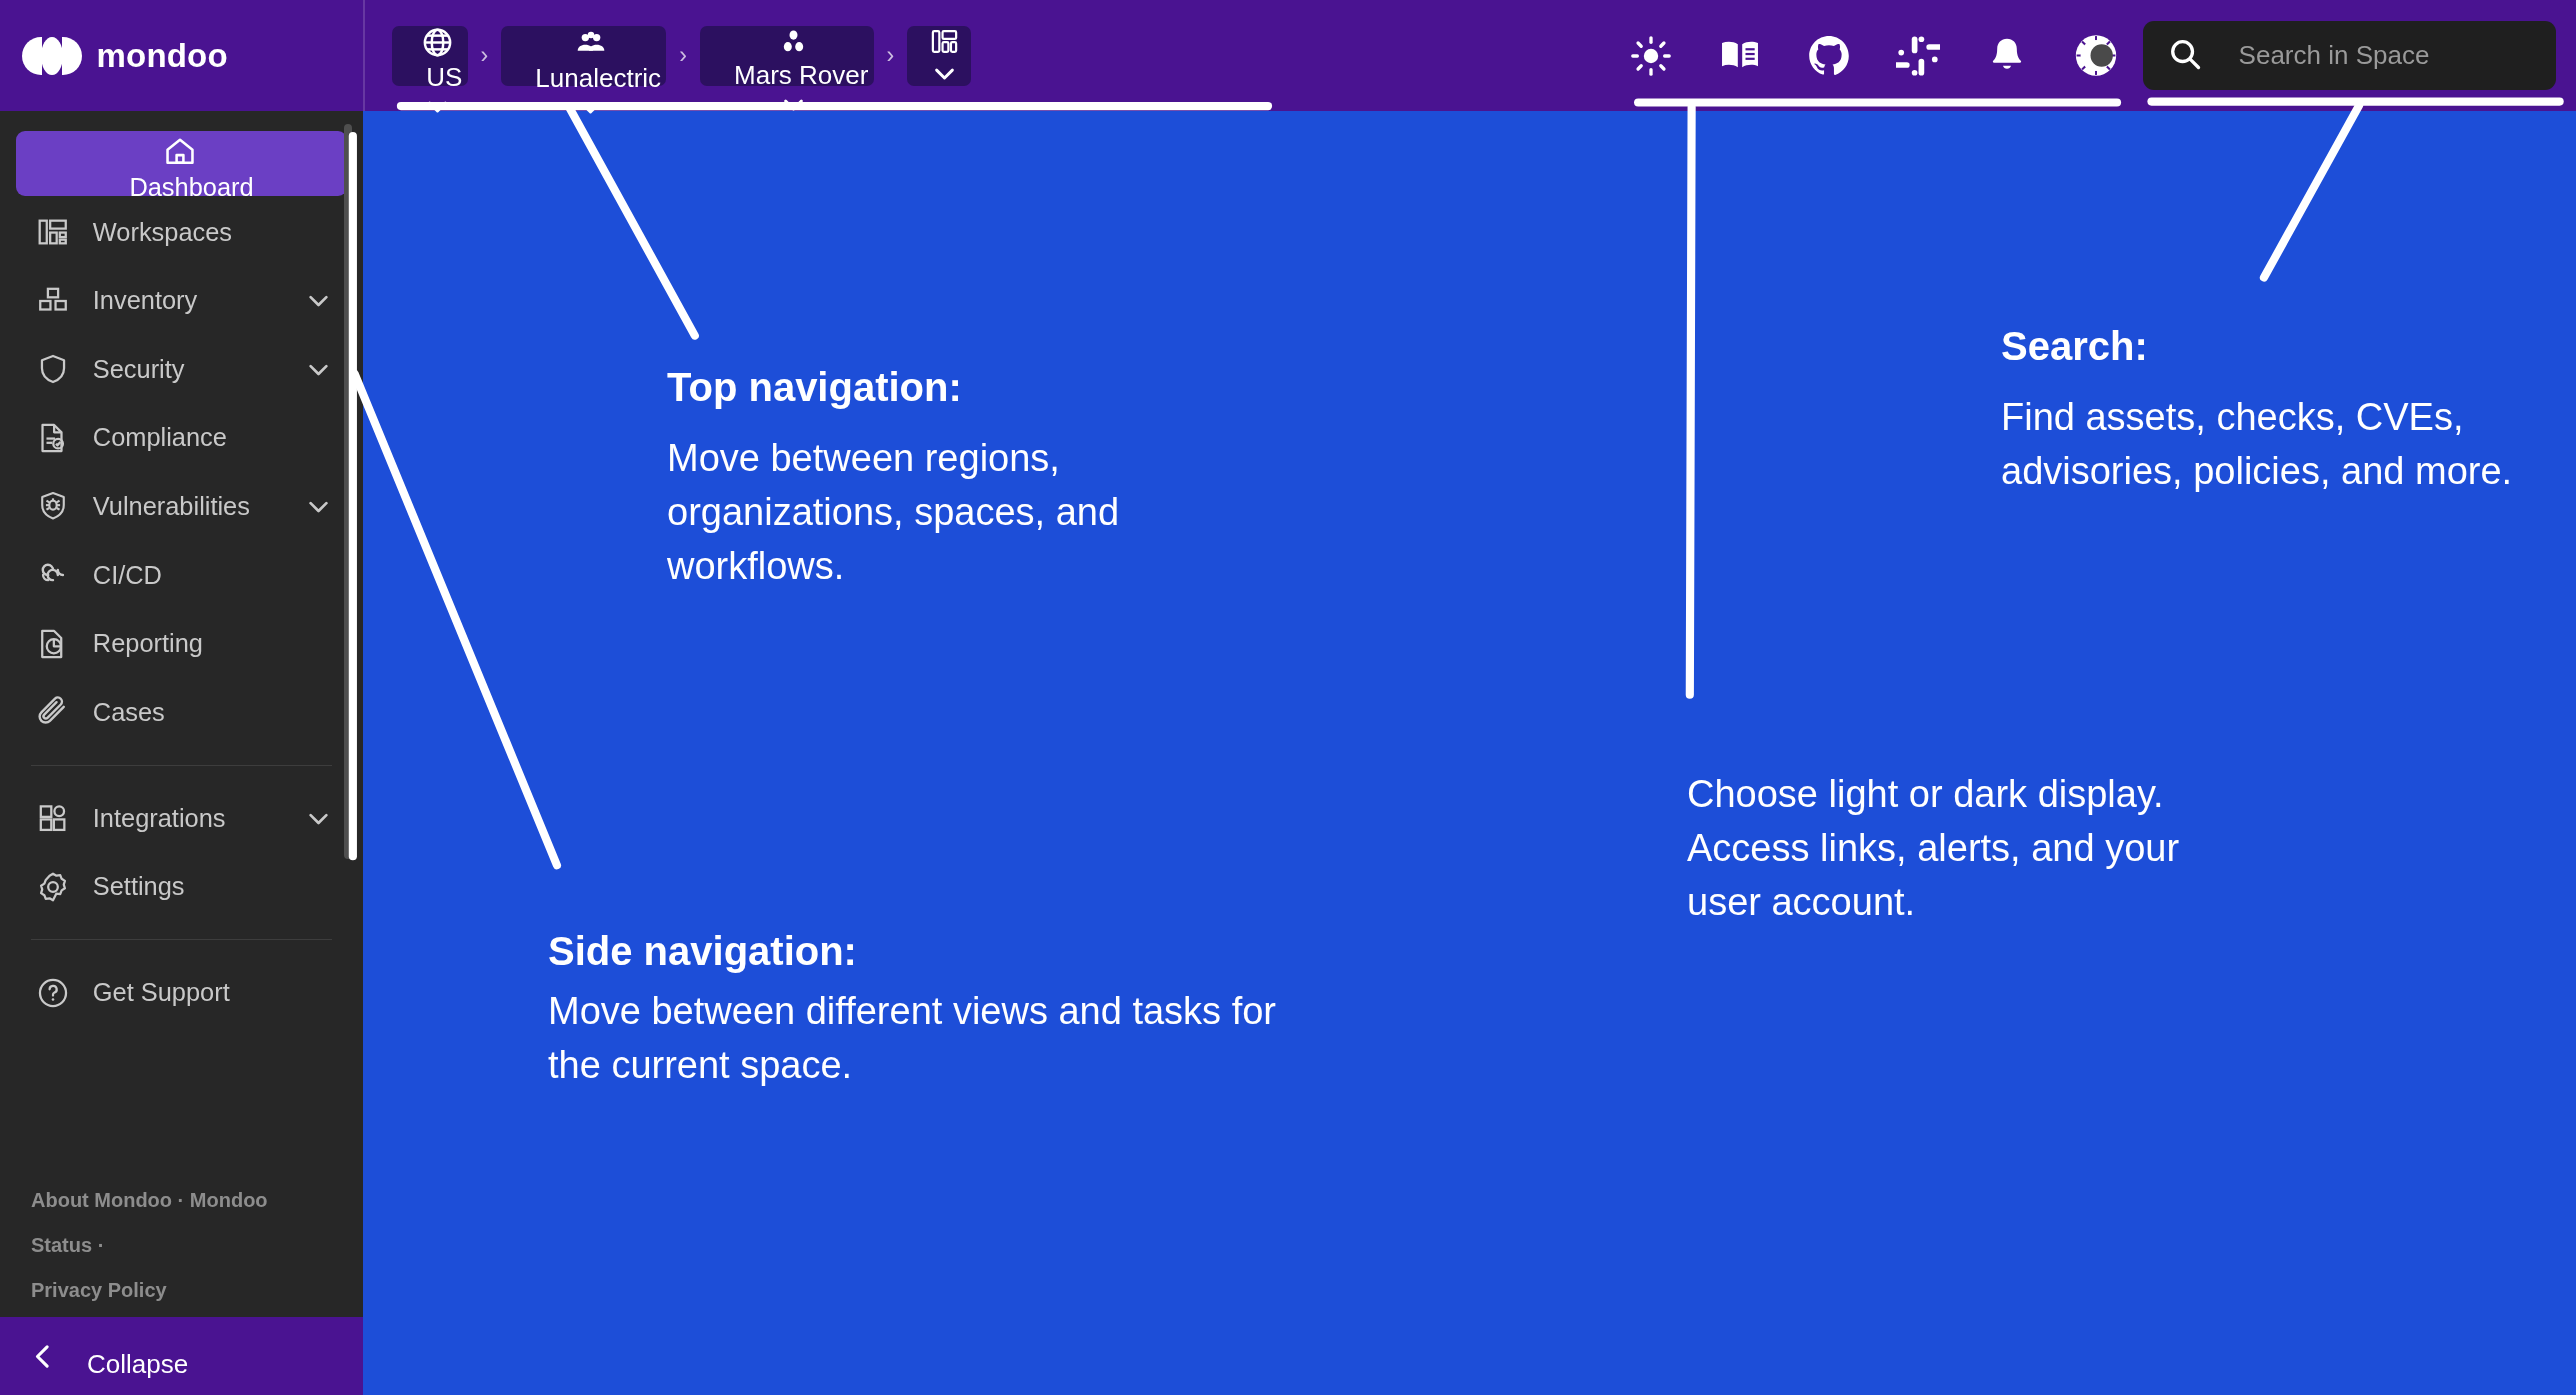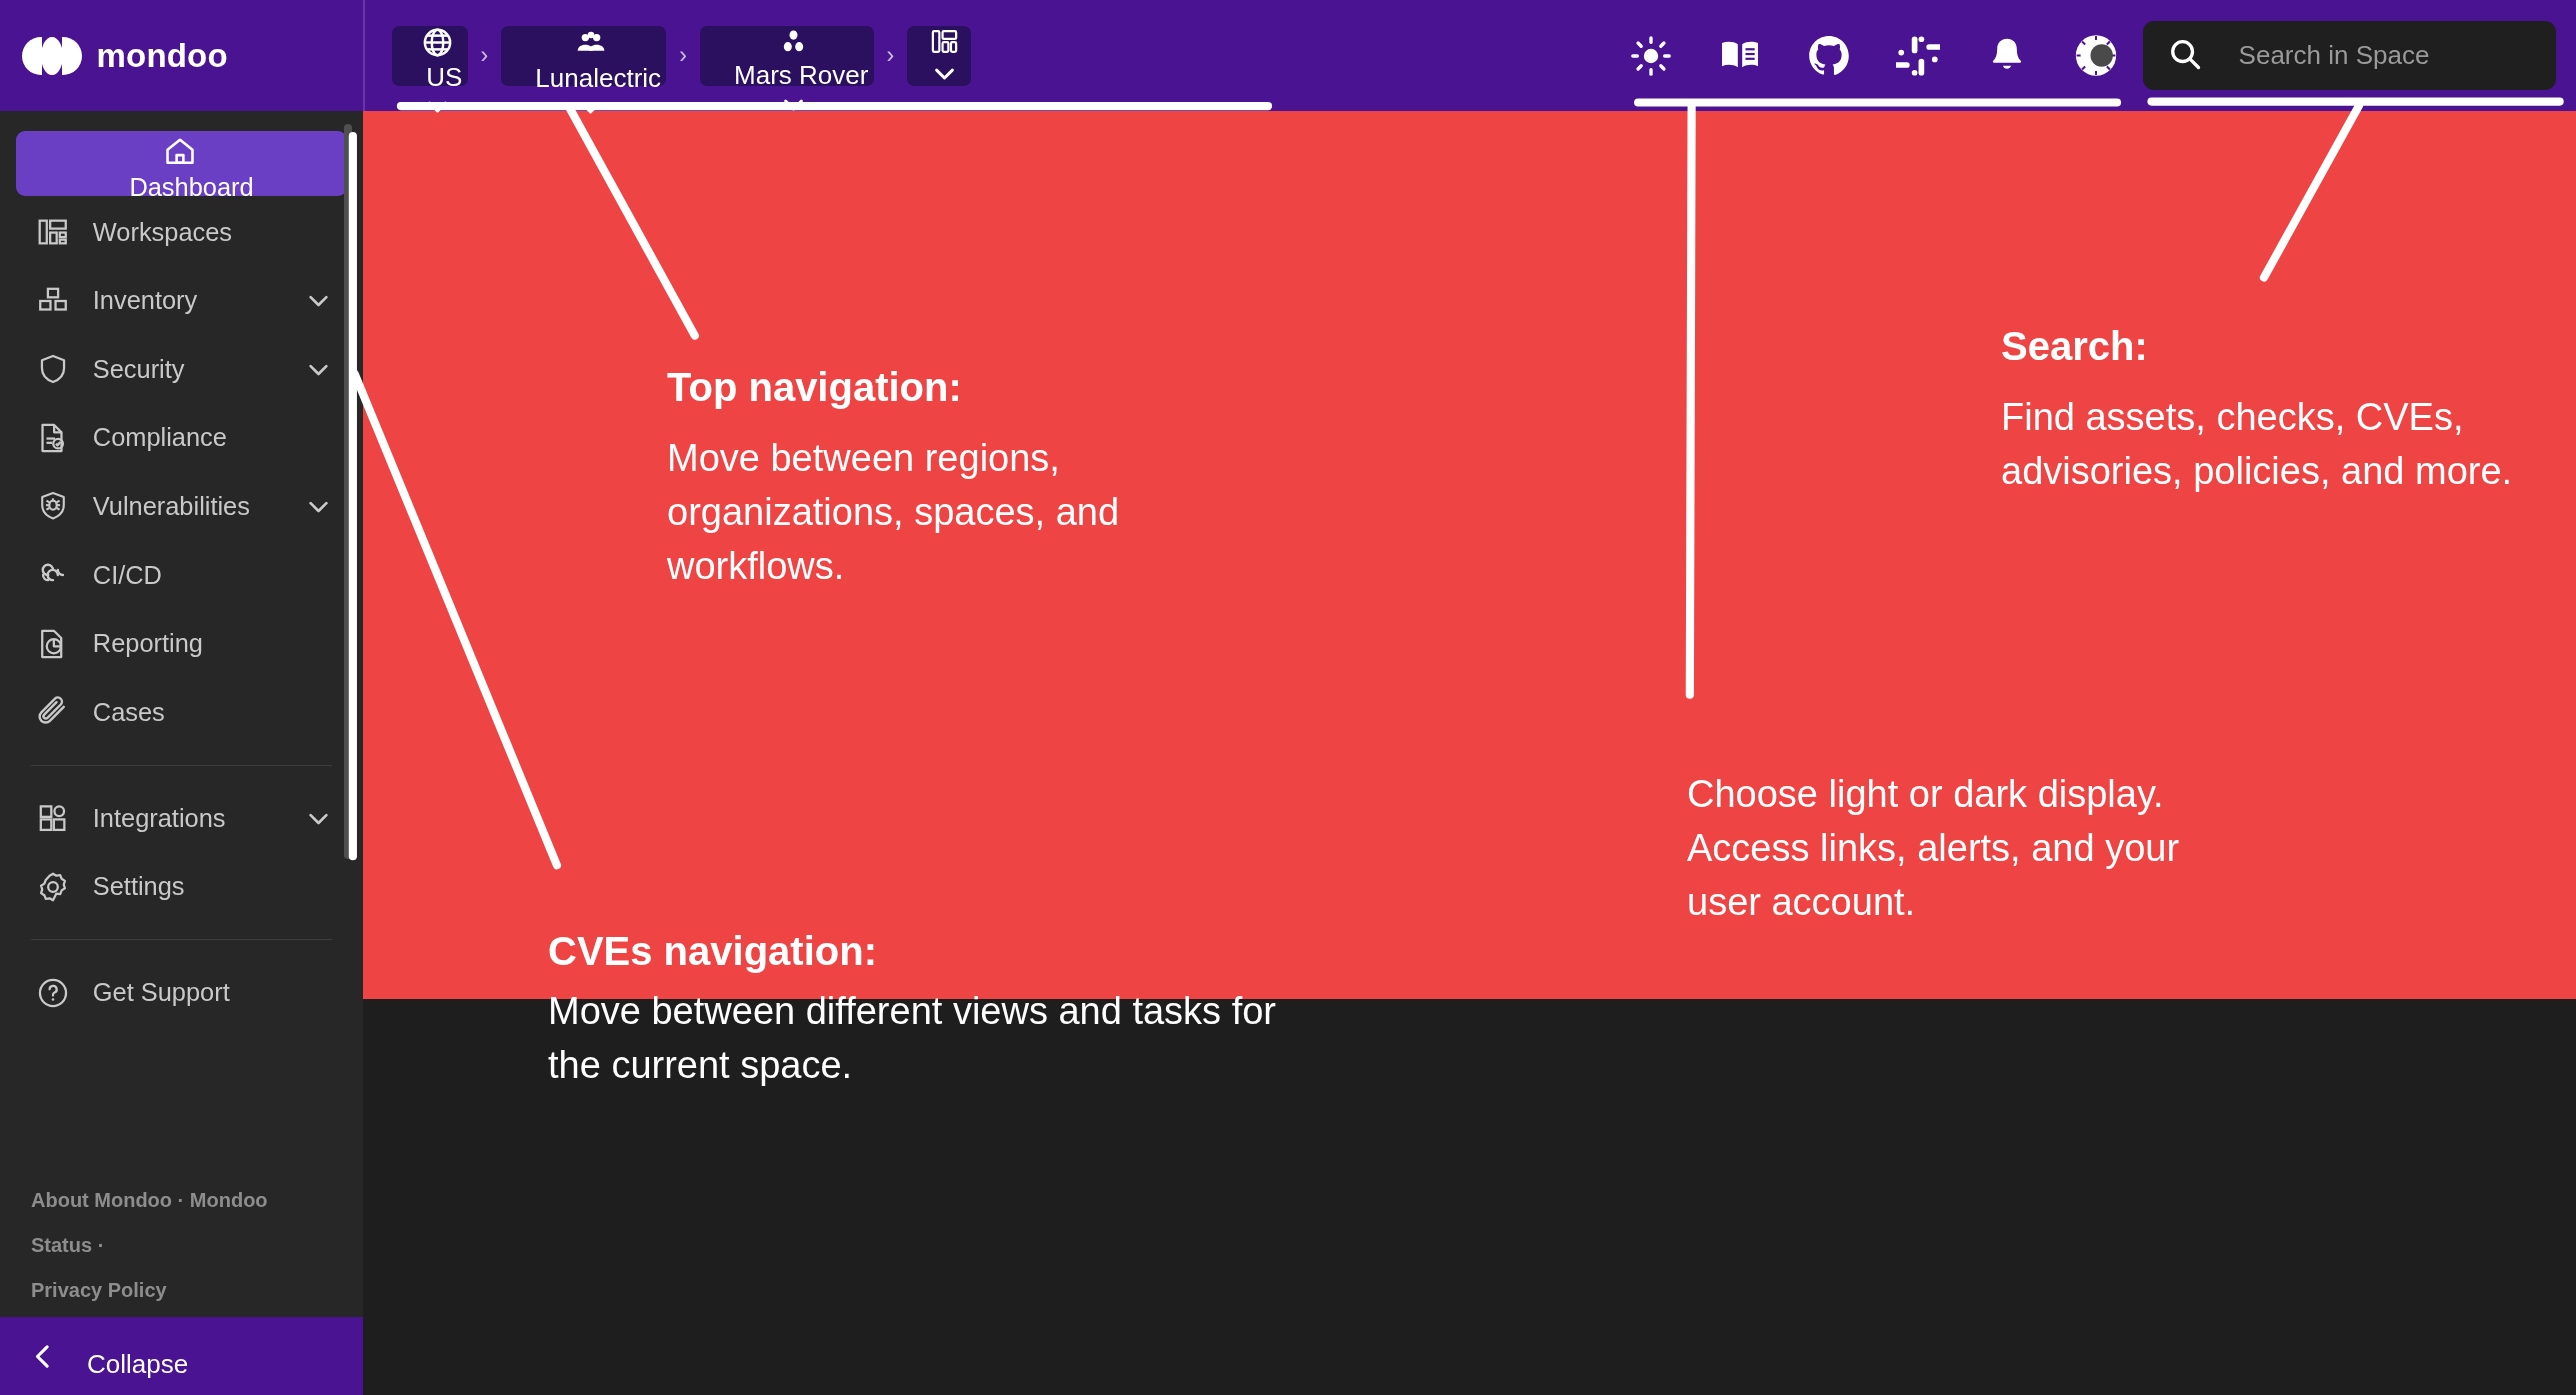--- a/index.html
+++ b/index.html
@@ -2,21 +2,21 @@
 <html style="font-size:14.5px"><head>
 <meta charset="utf-8">
 <style>
   * { box-sizing: border-box; margin: 0; padding: 0; }
   html, body {
     width: 2576px; height: 1395px;
     background: #1e1e1e;
     font-family: "Liberation Sans", sans-serif;
     overflow: hidden;
   }
-  #root { position: relative; width: 2576px; height: 999px; background: #ef4444; }
+  #root { position: relative; width: 2576px; height: 1395px; background: #1d4ed8; }
 
   
   .header {
     position: absolute; left: 0; top: 0; width: 2576px; height: 111px;
     background: #4a1391; display: flex; align-items: center; z-index: 5;
   }
   .brand {
     width: 363px; height: 111px; display: flex; align-items: center;
     padding-left: 22px; flex: 0 0 363px;
   }
@@ -494,19 +494,19 @@
     <div class="co-gap"></div>
     <div class="co-body" style="width:526px;">Find assets, checks, CVEs, advisories, policies, and more.</div>
   </div>
 
   <div class="callout" style="left:1687px; top:748px;">
     <div class="co-gap"></div>
     <div class="co-body" style="width:526px;">Choose light or dark display. Access links, alerts, and your user account.</div>
   </div>
 
   <div class="callout" style="left:548px; top:927px;">
-    <div class="co-title">CVEs navigation:</div>
+    <div class="co-title">Side navigation:</div>
     <div class="co-gap" style="height:9px"></div>
     <div class="co-body" style="width:780px;">Move between different views and tasks for the current space.</div>
   </div>
 
 </div>
 
 
 </body></html>

